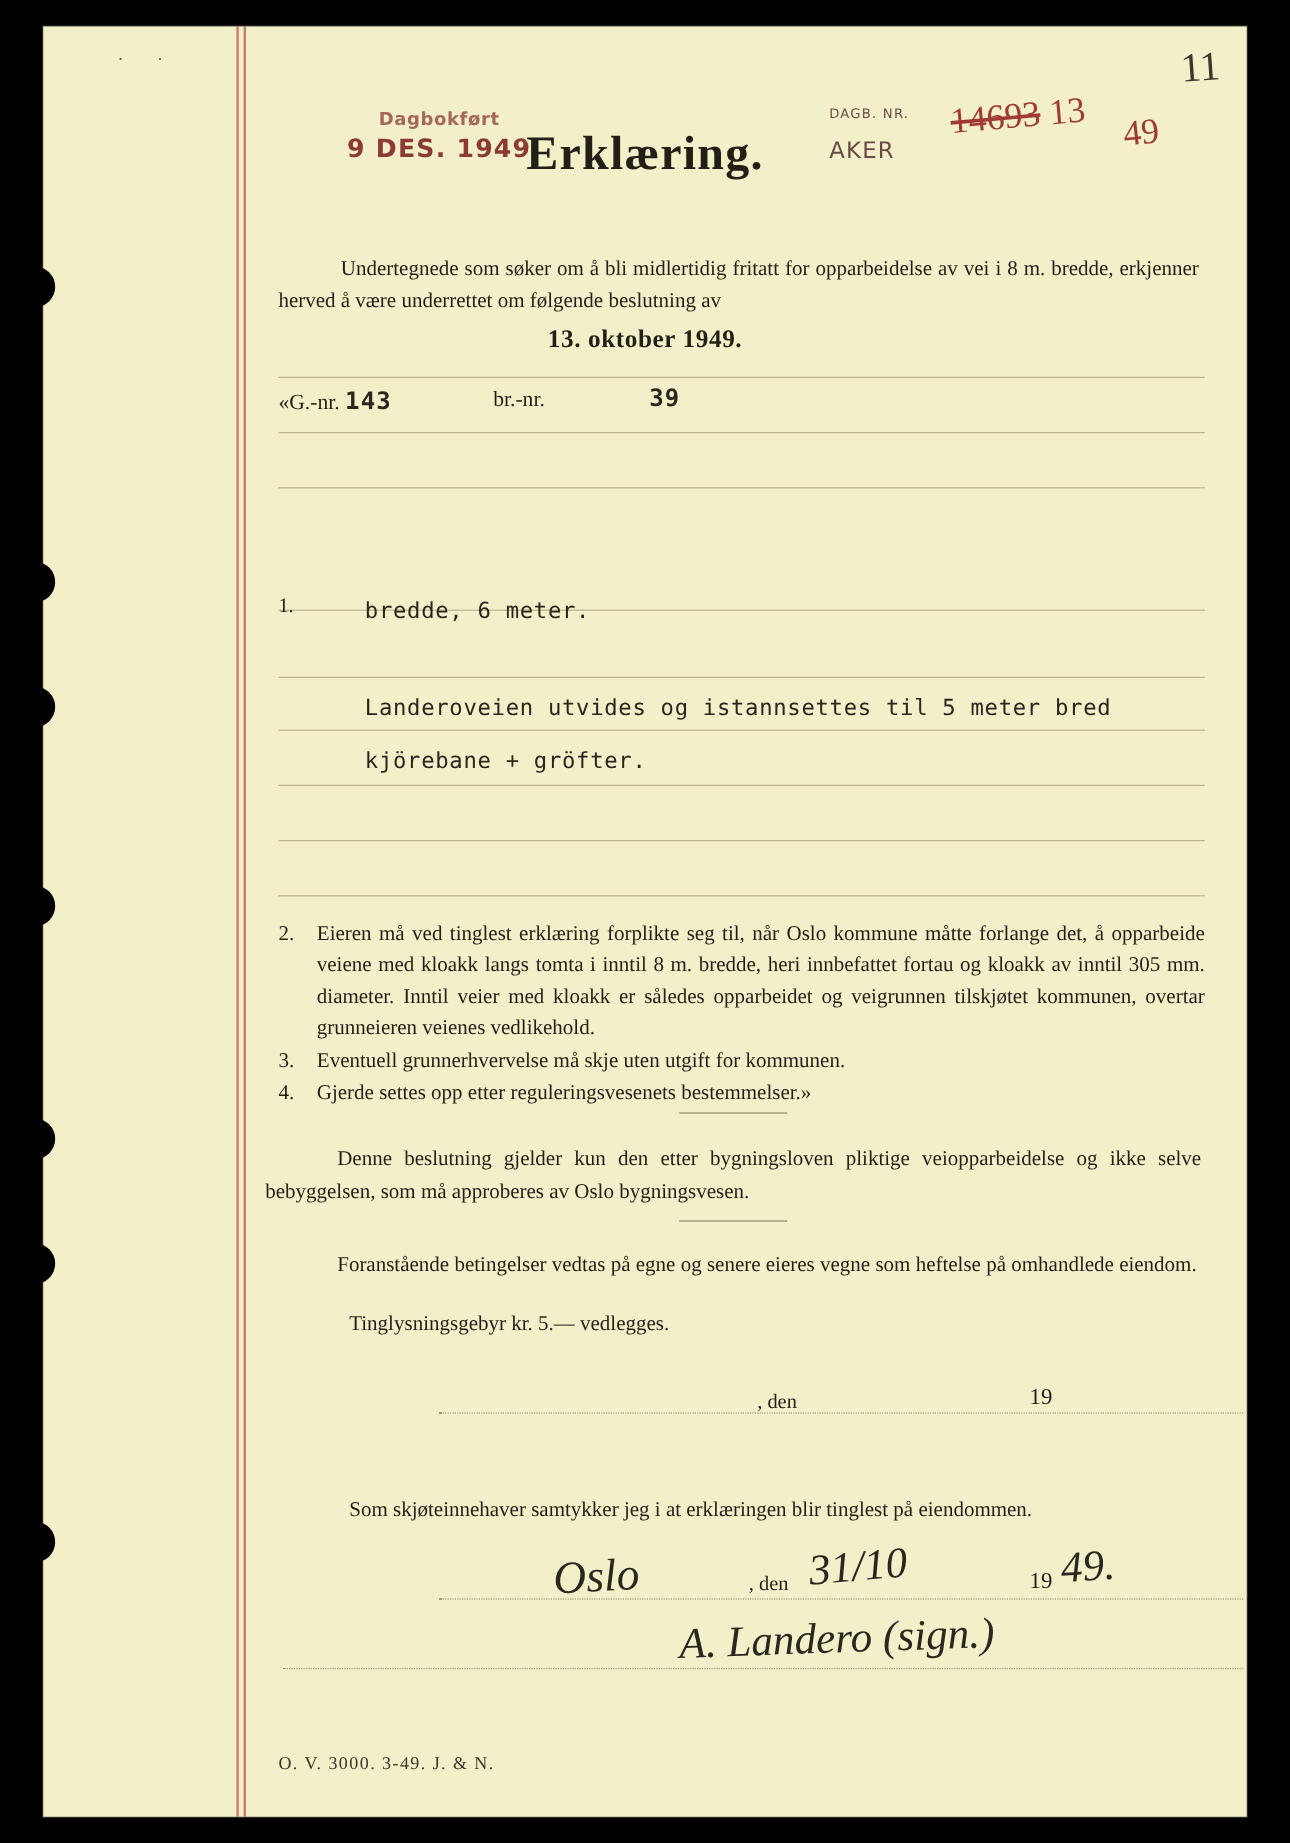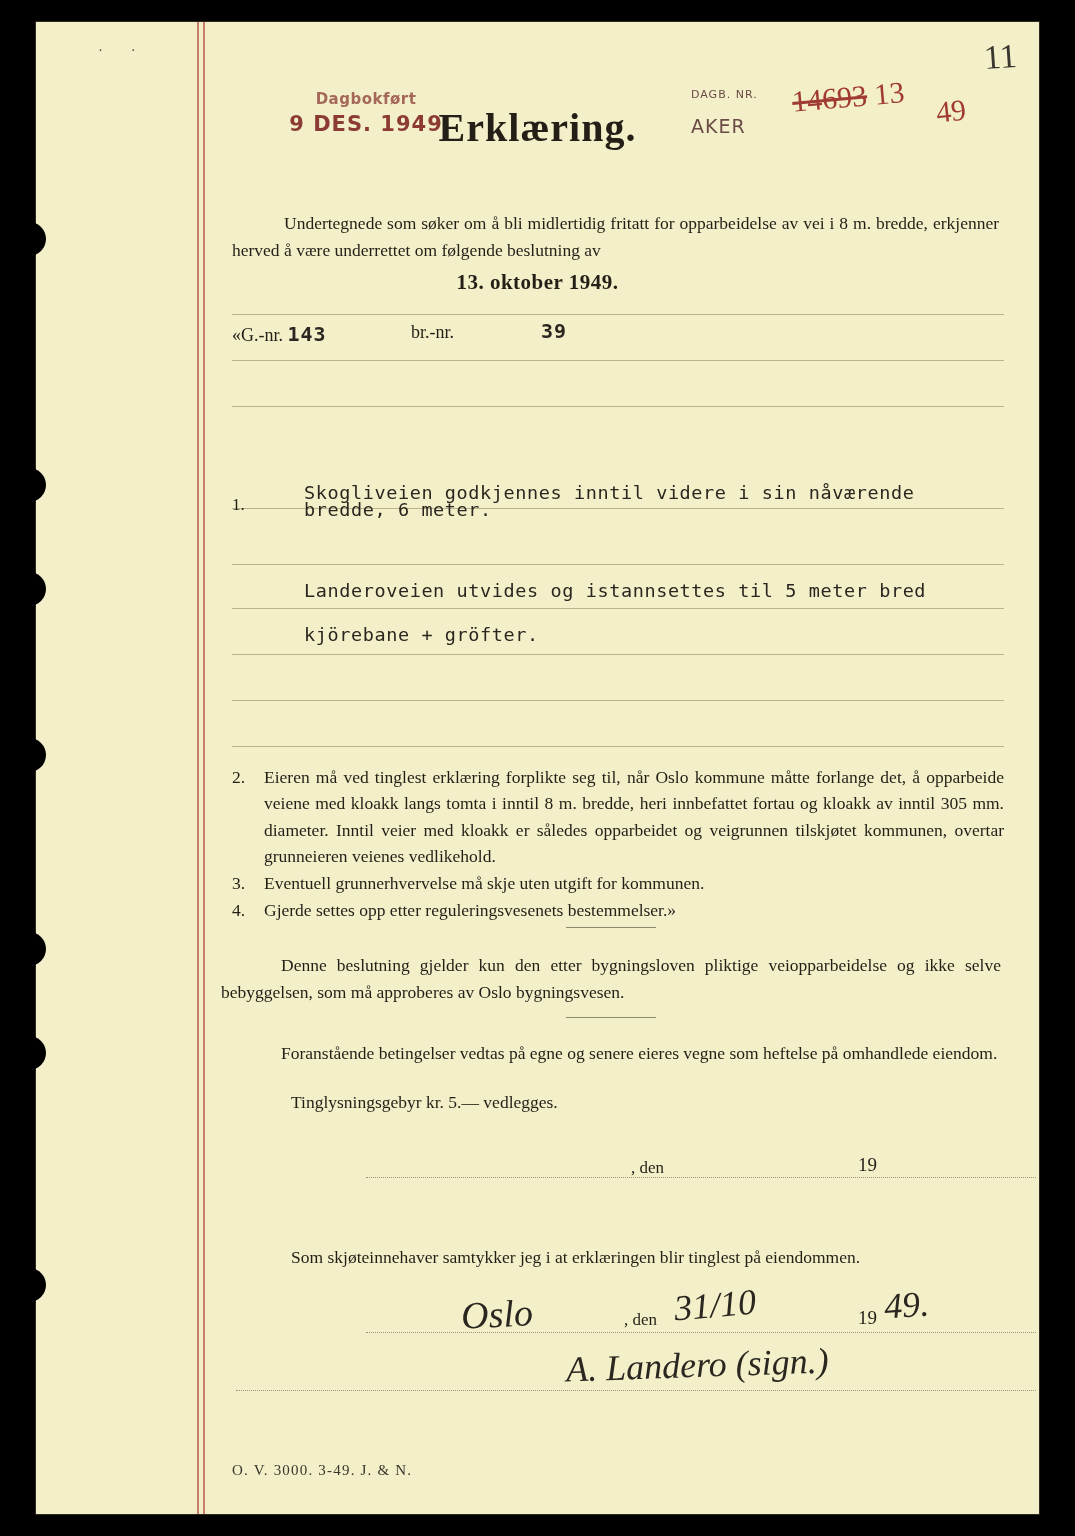--- a/index.html
+++ b/index.html
@@ -436,21 +436,20 @@
 
 
     <div class="rule" style="top:486px;"></div>
     <div class="rule" style="top:542px;"></div>
     <div class="rule" style="top:586px;"></div>
     <div class="rule" style="top:632px;"></div>
     <div class="rule" style="top:678px;"></div>
     <div class="rule" style="top:724px;"></div>
 
     <div class="num1">1.</div>
-    <div class="typed t-line1">Skogliveien godkjennes inntil videre i sin nåværende</div>
     <div class="typed t-line2">bredde, 6 meter.</div>
     <div class="typed t-line3">Landeroveien utvides og istannsettes til 5 meter bred</div>
     <div class="typed t-line4">kjörebane + gröfter.</div>
 
     <div class="clause2">
       <div class="li">
         <div class="n">2.</div>
         <div class="tx">Eieren må ved tinglest erklæring forplikte seg til, når Oslo kommune måtte forlange det, å opparbeide veiene med kloakk langs tomta i inntil 8 m. bredde, heri innbefattet fortau og kloakk av inntil 305 mm. diameter. Inntil veier med kloakk er således opparbeidet og veigrunnen tilskjøtet kommunen, overtar grunneieren veienes vedlikehold.</div>
       </div>
       <div class="li">

